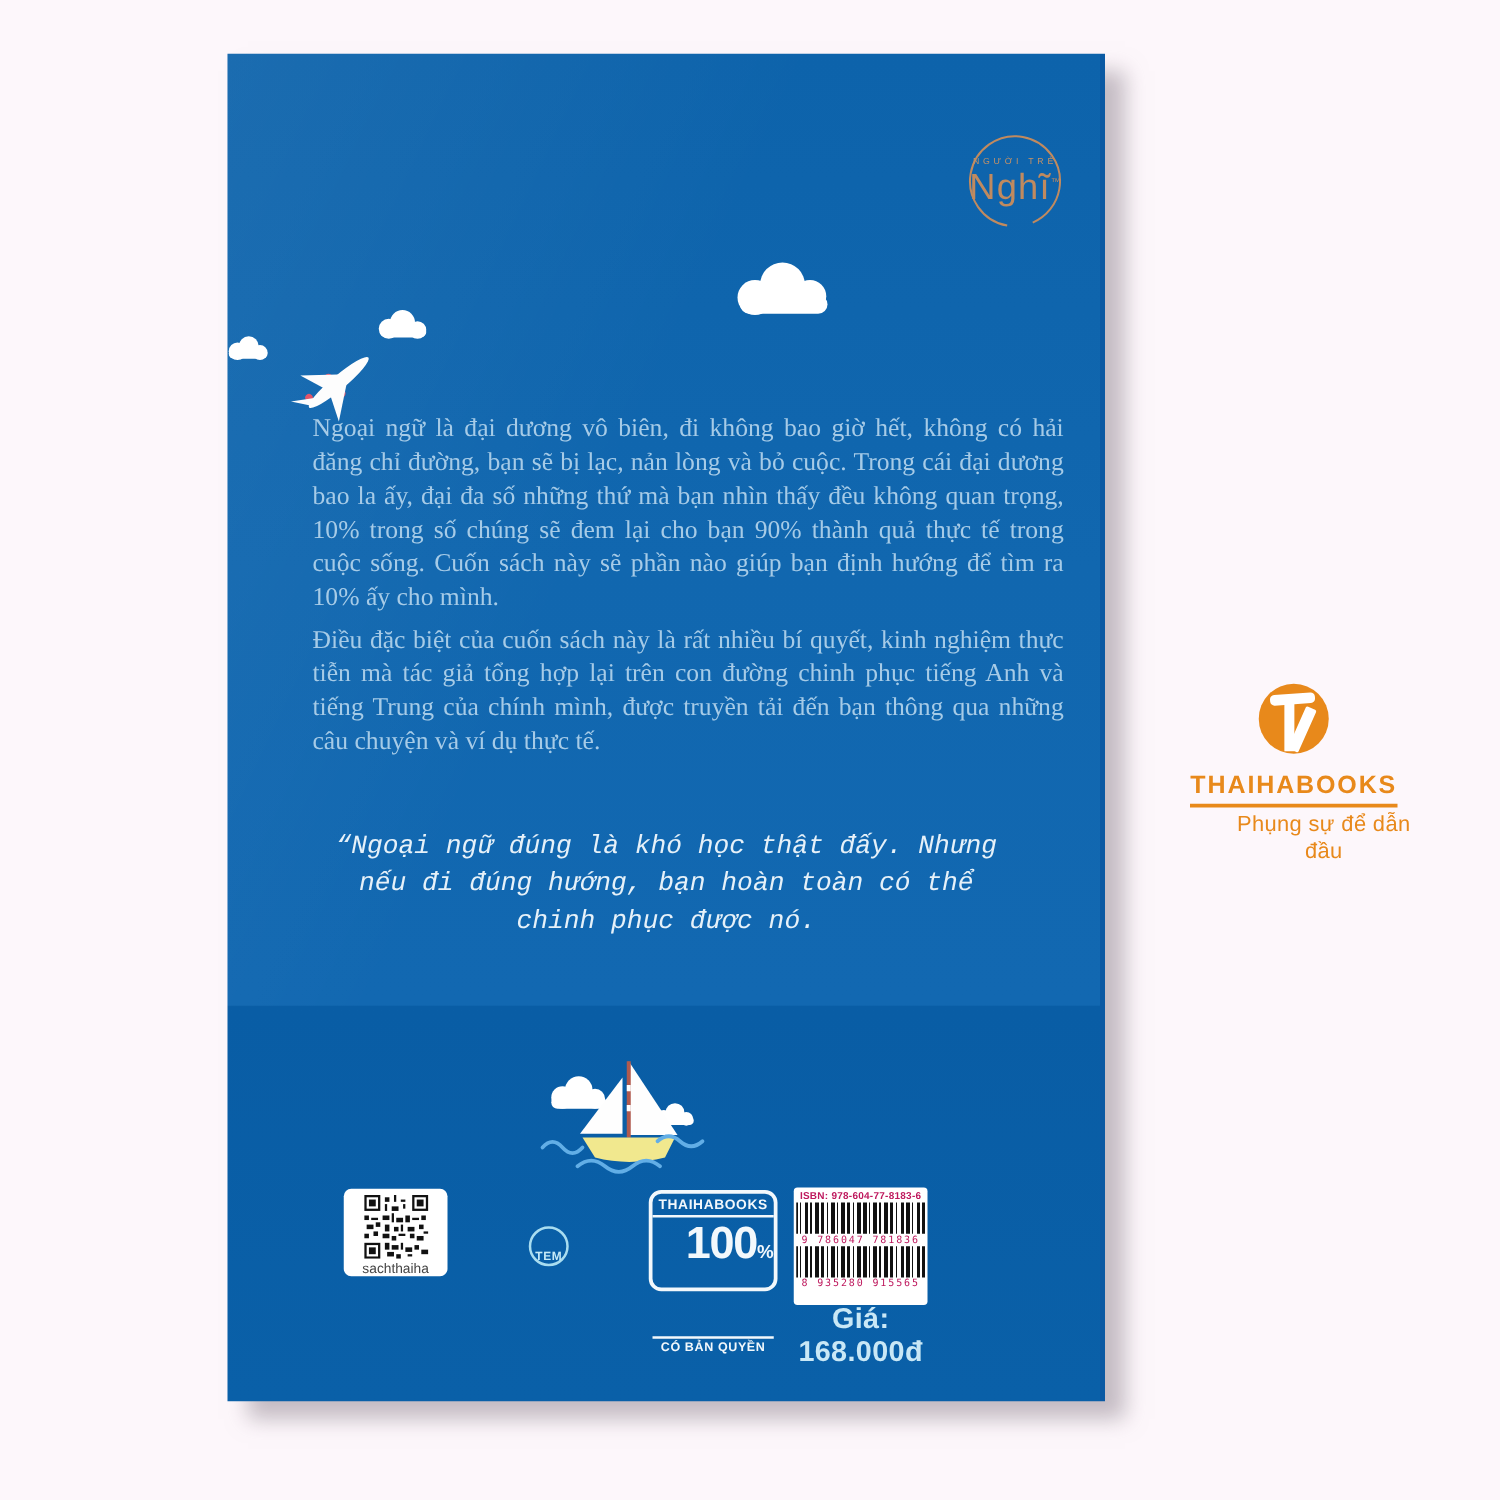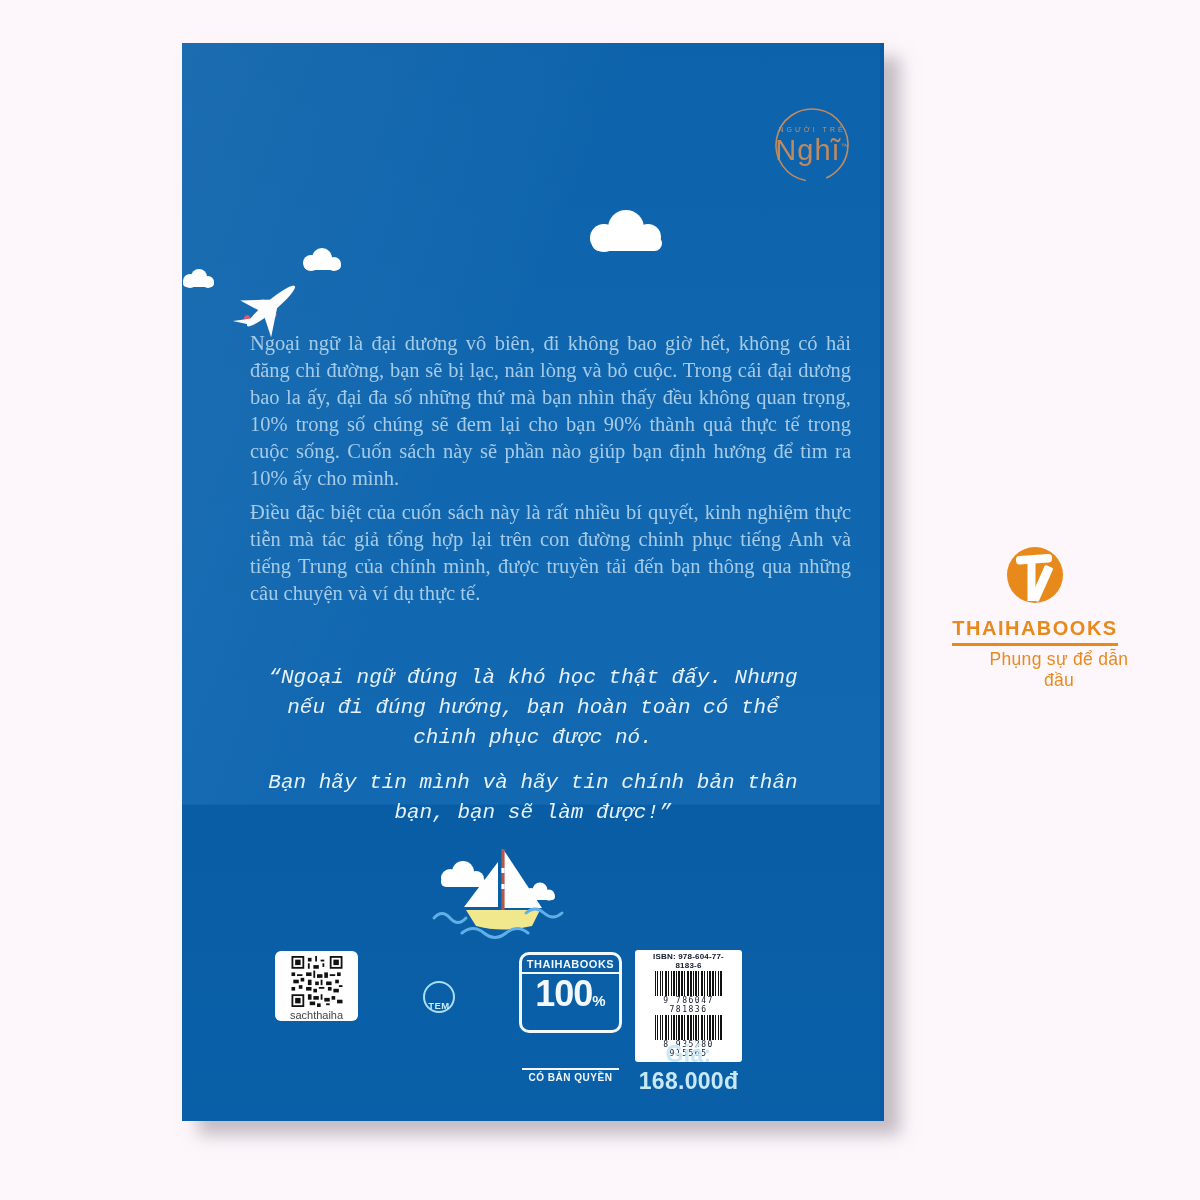--- a/index.html
+++ b/index.html
@@ -46,27 +46,27 @@
   .qr-label { font-size:11px; color:#444; margin-top:2px; }
 
   .tem { position:absolute; left:241px; top:938px; width:32px; height:32px; border:2px solid #a9ddf0;
     border-radius:50%; display:flex; align-items:flex-end; justify-content:center;
     font-size:9.5px; font-weight:bold; letter-spacing:.5px; color:#c6eaf7; }
 
   .badge { position:absolute; left:337px; top:909px; width:103px; height:81px; border:3px solid #f2f8fc;
     border-radius:10px; color:#f2f8fc; text-align:center; display:flex; flex-direction:column; }
   .badge-brand { font-size:11px; font-weight:bold; letter-spacing:.5px; padding:3px 0 2px;
     border-bottom:2.5px solid #f2f8fc; }
-  .badge-100 { flex:1; font-size:36px; font-weight:800; line-height:40px; letter-spacing:-1px; }
+  .badge-100 { flex:1; font-size:36px; font-weight:800; line-height:40px; letter-spacing:-1px;text-align:right; }
   .badge-100 .pct { font-size:15px; font-weight:800; letter-spacing:0; }
   .badge-sub { font-size:10px; font-weight:bold; letter-spacing:.5px; padding:2px 0 3px;
     border-top:2.5px solid #f2f8fc;margin-top:47px; }
 
-  .barcode-box { position:absolute; left:453px; top:907px; width:107px; height:112px; background:#fff;
-    border-radius:3px; padding:2px 18px; display:flex; flex-direction:column; color:#0f172a; }
+  .barcode-box { position:absolute; left:453px; top:907px; width:107px; height:94px; background:#fff;
+    border-radius:3px; padding:2px 0; display:flex; flex-direction:column; color:#be185d; }
   .isbn { font-size:8px; font-weight:bold; text-align:center; letter-spacing:.2px; }
   .bars { height:25px; margin:1px 2px 0;
     background:linear-gradient(90deg,#111 0 1.5%,#fff 1.5% 3%,#111 3% 4%,#fff 4% 7%,#111 7% 9.5%,#fff 9.5% 11%,#111 11% 12%,#fff 12% 14.5%,#111 14.5% 17.5%,#fff 17.5% 19%,#111 19% 21.5%,#fff 21.5% 24%,#111 24% 25%,#fff 25% 27%,#111 27% 30%,#fff 30% 31.5%,#111 31.5% 32.5%,#fff 32.5% 35%,#111 35% 38%,#fff 38% 39.5%,#111 39.5% 41.5%,#fff 41.5% 44%,#111 44% 45%,#fff 45% 47.5%,#111 47.5% 50.5%,#fff 50.5% 52%,#111 52% 55%,#fff 55% 56.5%,#111 56.5% 57.5%,#fff 57.5% 60%,#111 60% 63%,#fff 63% 64.5%,#111 64.5% 65.5%,#fff 65.5% 68%,#111 68% 71%,#fff 71% 72.5%,#111 72.5% 75%,#fff 75% 77.5%,#111 77.5% 78.5%,#fff 78.5% 81%,#111 81% 84%,#fff 84% 85.5%,#111 85.5% 88%,#fff 88% 90%,#111 90% 91%,#fff 91% 93.5%,#111 93.5% 96%,#fff 96% 97.5%,#111 97.5% 100%); }
   .digits { font-family:"DejaVu Sans Mono", monospace; font-size:8px; letter-spacing:1.5px; text-align:center; line-height:9px; }
 
   .price { position:absolute; left:440px; top:998px; width:133px; text-align:center;
     font-size:23px; font-weight:bold; color:#c9e8f6; letter-spacing:.3px; }
 
   
   .publisher { position:absolute; left:940px; top:545px; width:190px; text-align:center; color:#e8891b; }
@@ -121,21 +121,20 @@
           <circle cx="66" cy="31" r="13"></circle>
         <rect x="10" y="30" width="70" height="15" rx="7.5"></rect>
       </g>
     </svg>
 
     <p class="body-text p1">Ngoại ngữ là đại dương vô biên, đi không bao giờ hết, không có hải đăng chỉ đường, bạn sẽ bị lạc, nản lòng và bỏ cuộc. Trong cái đại dương bao la ấy, đại đa số những thứ mà bạn nhìn thấy đều không quan trọng, 10% trong số chúng sẽ đem lại cho bạn 90% thành quả thực tế trong cuộc sống. Cuốn sách này sẽ phần nào giúp bạn định hướng để tìm ra 10% ấy cho mình.</p>
     <p class="body-text p2">Điều đặc biệt của cuốn sách này là rất nhiều bí quyết, kinh nghiệm thực tiễn mà tác giả tổng hợp lại trên con đường chinh phục tiếng Anh và tiếng Trung của chính mình, được truyền tải đến bạn thông qua những câu chuyện và ví dụ thực tế.</p>
 
     <div class="quote">
       <p>“Ngoại ngữ đúng là khó học thật đấy. Nhưng nếu đi đúng hướng, bạn hoàn toàn có thể chinh phục được nó.</p>
-      <p>Bạn hãy tin mình và hãy tin chính bản thân bạn, bạn sẽ làm được!”</p>
     </div>
 
     <svg class="sailboat" width="150" height="95" viewBox="0 0 150 95">
       <g fill="#ffffff">
         <circle cx="22" cy="32" r="9"></circle>
           <circle cx="35" cy="26" r="11"></circle>
           <circle cx="48" cy="33" r="8"></circle>
         <rect x="13" y="31" width="44" height="10" rx="5"></rect>
       </g>
       <g fill="#ffffff">

